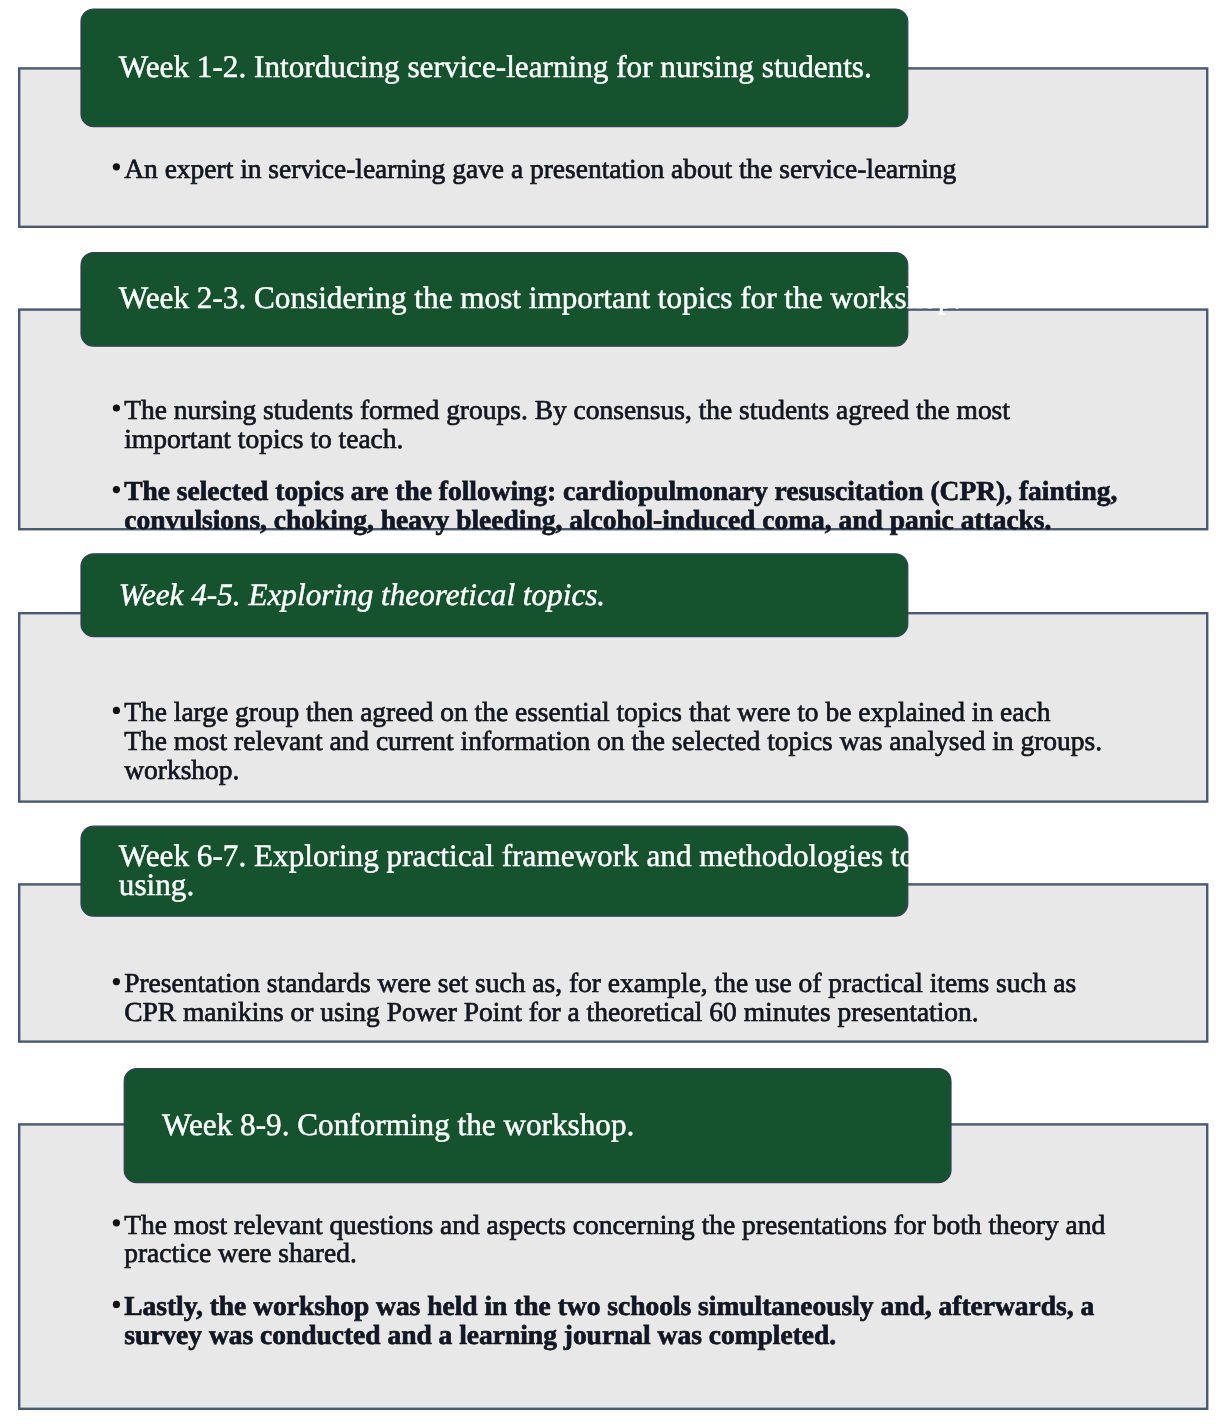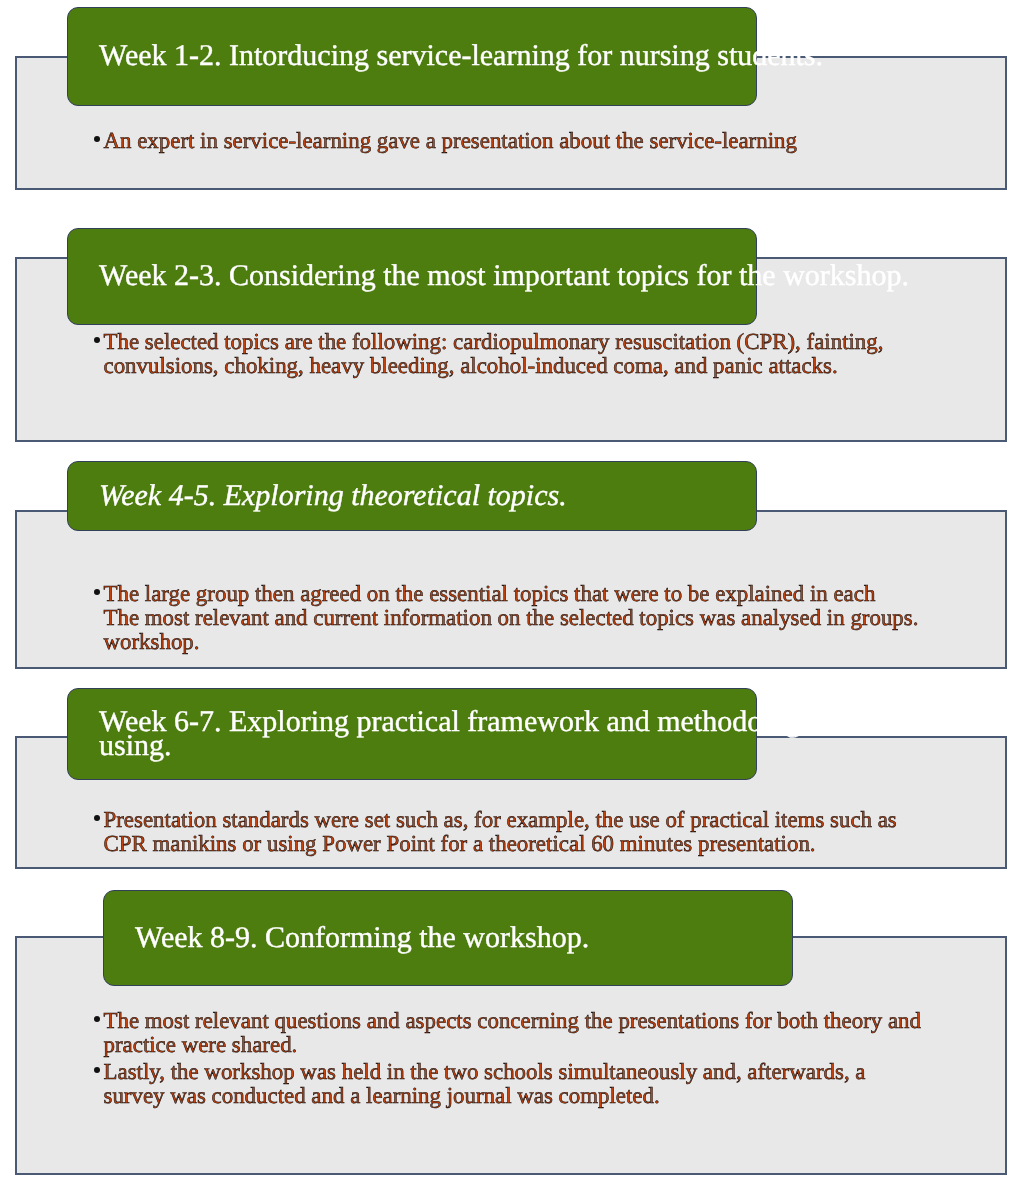--- a/index.html
+++ b/index.html
@@ -32,72 +32,72 @@
     background: #E8E8E8;
     border: 2px solid #4B5A74;
   }
 
   
   .header-box {
     position: absolute;
     left: 67px;
     width: 690px;
     box-sizing: border-box;
-    background: #4d7c0f;
+    background: #14532d;
     border: 1px solid #33405A;
     border-radius: 11px;
     color: #FFFFFF;
-    font-size: 30px;
+    font-size: 26px;
     line-height: 24.1px;
     -webkit-text-stroke: 0.4px #FFFFFF;
     padding: 0 0 0 31px;
     display: flex;
     align-items: center;
   }
 
   .bullets {
     position: absolute;
     left: 94px;
     margin: 0;
     padding: 0;
     list-style: none;
-    color: #c2410c;
+    color: #0f172a;
     font-size: 22.9px;
     line-height: 24.1px;
     -webkit-text-stroke: 0.55px #111111;
   }
   .bullets li { position: relative; padding-left: 9.5px; margin: 0; }
-  .bullets li + li { margin-top: 3px; }
+  .bullets li + li { margin-top: 20px; font-weight: bold; }
   .bullets li::before {
     content: "";
     position: absolute;
     left: 0.4px;
     top: 7.3px;
     width: 6px;
     height: 6px;
     border-radius: 50%;
     background: #111111;
   }
   .tline { display: block; white-space: pre; transform: translateZ(0); }
 
   
   #s1 .body-box { top: 56px;  height: 134px; }
   #s1 .header-box { top: 7px;   height: 99px; }
   #s1 .bullets { top: 129px;  width: 760px; }
 
   #s2 .body-box { top: 257px; height: 185px; }
-  #s2 .header-box { top: 228px; height: 97px; }
+  #s2 .header-box { top: 210px; height: 79px; }
   #s2 .bullets { top: 330px;  width: 820px; }
 
   #s3 .body-box { top: 510px; height: 159px; }
   #s3 .header-box { top: 461px; height: 70px; font-style: italic; }
   #s3 .bullets { top: 582px;  width: 860px; }
 
   #s4 .body-box { top: 736px; height: 133px; }
-  #s4 .header-box { top: 688px; height: 92px; }
+  #s4 .header-box { top: 688px; height: 76px; }
   #s4 .bullets { top: 808px;  width: 860px; }
 
   #s5 .body-box { top: 936px; height: 239px; }
   #s5 .header-box { top: 890px; height: 96px; margin-left: 36px; }
   #s5 .bullets { top: 1009px; width: 860px; }
 </style>
 </head>
 <body>
 
 <div id="diagram">
@@ -112,20 +112,24 @@
     <div class="header-box">
       <div>
         <span class="tline">Week 1-2. Intorducing service-learning for nursing students.</span>
       </div>
     </div>
   </div>
 
   <div class="stage" id="s2">
     <div class="body-box"></div>
     <ul class="bullets">
+      <li>
+        <span class="tline">The nursing students formed groups. By consensus, the students agreed the most</span>
+        <span class="tline">important topics to teach.</span>
+      </li>
       <li>
         <span class="tline">The selected topics are the following: cardiopulmonary resuscitation (CPR), fainting,</span>
         <span class="tline">convulsions, choking, heavy bleeding, alcohol-induced coma, and panic attacks.</span>
       </li>
     </ul>
     <div class="header-box">
       <div>
         <span class="tline">Week 2-3. Considering the most important topics for the workshop.</span>
       </div>
     </div>

